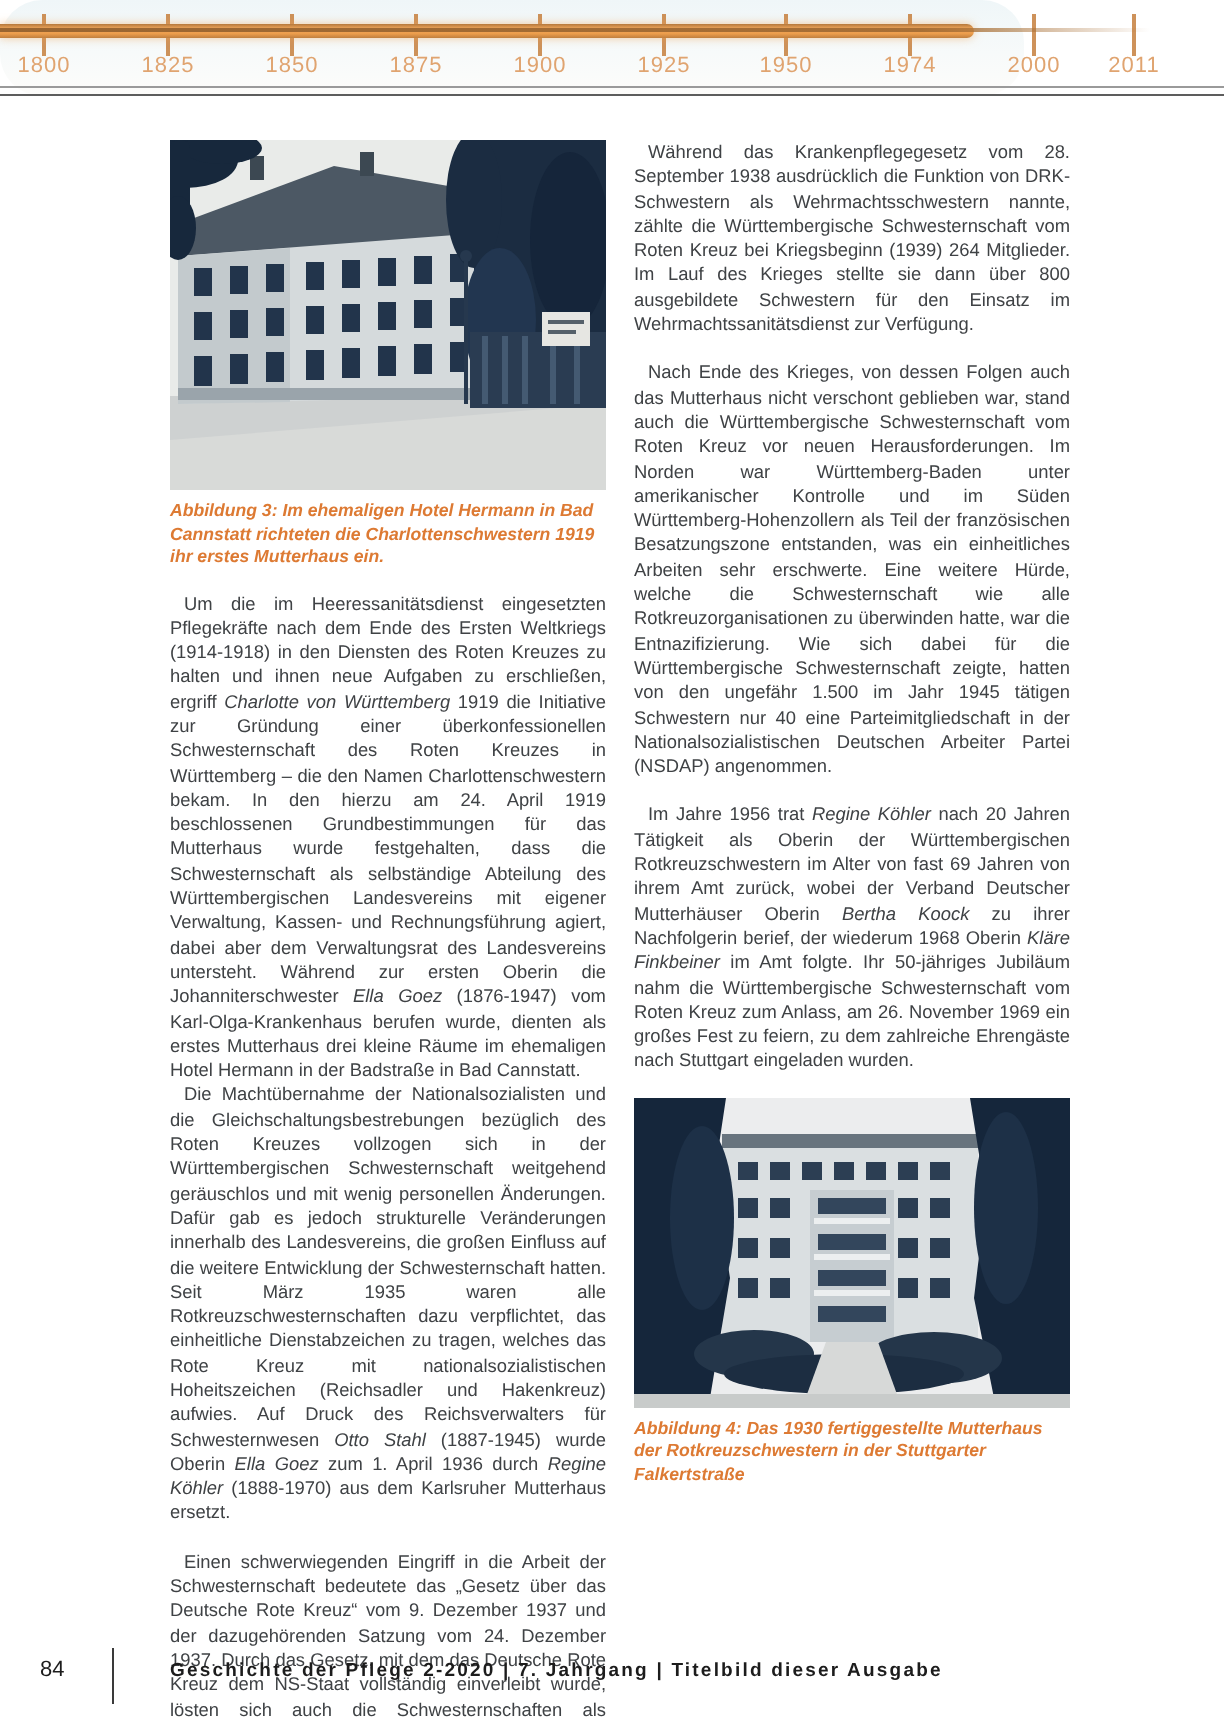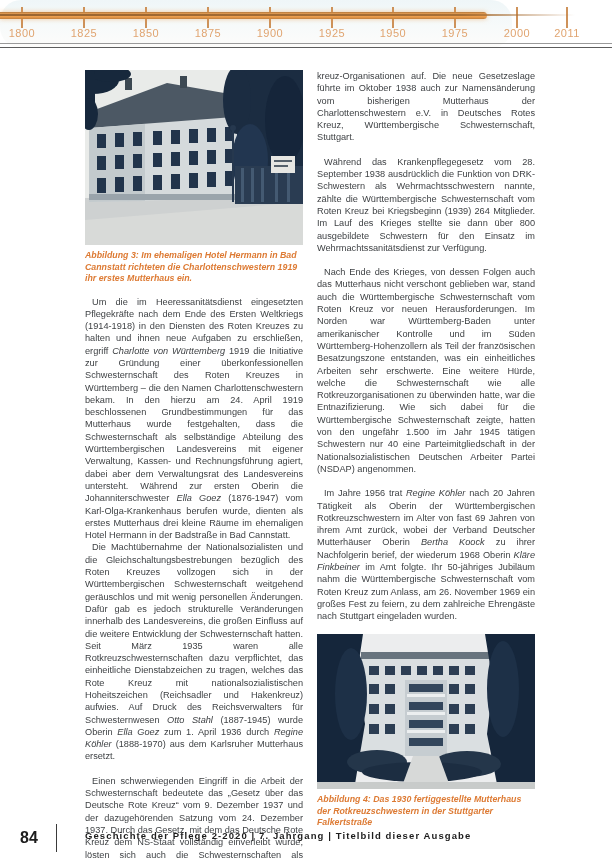--- a/index.html
+++ b/index.html
@@ -33,21 +33,21 @@
 
   
   figure{margin:0 0 11px 0;}
   figure svg{display:block;}
   figcaption{font-size:8.8px;line-height:11.5px;font-style:italic;color:#dd7a33;
              text-align:left;margin-top:5px;text-indent:0;font-weight:bold;}
   .fig-bottom{margin:0 0 0 0;}
 
   
   .footer{position:absolute;left:0;top:822px;width:612px;height:37px;}
-  .pagenum{position:absolute;left:20px;top:7px;font-size:16px;font-weight:bold;color:#1c1c1c;}
+  .pagenum{position:absolute;left:20px;top:7px;font-size:11px;font-weight:normal;color:#1c1c1c;}
   .footer-rule{position:absolute;left:56px;top:2px;width:1px;height:28px;background:#3a3a3a;}
   .footer-info{position:absolute;left:85px;top:8px;font-size:9.5px;font-weight:bold;
                letter-spacing:1.1px;color:#1c1c1c;}
 </style>
 </head>
 <body>
 
 <div class="page">
 
   <header class="timeline">
@@ -63,21 +63,21 @@
     <span class="tl-tick" style="left:566px"></span>
     <div class="tl-bar"></div>
     <div class="tl-thinline"></div>
     <span class="tl-year" style="left:22px">1800</span>
     <span class="tl-year" style="left:84px">1825</span>
     <span class="tl-year" style="left:146px">1850</span>
     <span class="tl-year" style="left:208px">1875</span>
     <span class="tl-year" style="left:270px">1900</span>
     <span class="tl-year" style="left:332px">1925</span>
     <span class="tl-year" style="left:393px">1950</span>
-    <span class="tl-year" style="left:455px">1975</span>
+    <span class="tl-year" style="left:455px">1974</span>
     <span class="tl-year" style="left:517px">2000</span>
     <span class="tl-year" style="left:567px">2011</span>
     <div class="tl-rule"></div>
   </header>
 
   <section class="col col-left">
     <figure>
       <svg width="218" height="175" viewBox="0 0 218 175" aria-hidden="true">
         <rect x="0" y="0" width="218" height="175" fill="#e9ebe9"></rect>
         <rect x="0" y="128" width="218" height="47" fill="#ced1d1"></rect>
@@ -148,21 +148,20 @@
         <circle cx="148" cy="58" r="3" fill="#26384e"></circle>
       </svg>
       <figcaption>Abbildung 3: Im ehemaligen Hotel Hermann in Bad Cannstatt richteten die Charlottenschwestern 1919 ihr erstes Mutterhaus ein.</figcaption>
     </figure>
     <p class="flush">Um die im Heeressanitätsdienst eingesetzten Pflegekräfte nach dem Ende des Ersten Weltkriegs (1914-1918) in den Diensten des Roten Kreuzes zu halten und ihnen neue Aufgaben zu erschließen, ergriff <i>Charlotte von Württemberg</i> 1919 die Initiative zur Gründung einer überkonfessionellen Schwesternschaft des Roten Kreuzes in Württemberg – die den Namen Charlottenschwestern bekam. In den hierzu am 24. April 1919 beschlossenen Grundbestimmungen für das Mutterhaus wurde festgehalten, dass die Schwesternschaft als selbständige Abteilung des Württembergischen Landesvereins mit eigener Verwaltung, Kassen- und Rechnungsführung agiert, dabei aber dem Verwaltungsrat des Landesvereins untersteht. Während zur ersten Oberin die Johanniterschwester <i>Ella Goez</i> (1876-1947) vom Karl-Olga-Krankenhaus berufen wurde, dienten als erstes Mutterhaus drei kleine Räume im ehemaligen Hotel Hermann in der Badstraße in Bad Cannstatt.</p>
     <p>Die Machtübernahme der Nationalsozialisten und die Gleichschaltungsbestrebungen bezüglich des Roten Kreuzes vollzogen sich in der Württembergischen Schwesternschaft weitgehend geräuschlos und mit wenig personellen Änderungen. Dafür gab es jedoch strukturelle Veränderungen innerhalb des Landesvereins, die großen Einfluss auf die weitere Entwicklung der Schwesternschaft hatten. Seit März 1935 waren alle Rotkreuzschwesternschaften dazu verpflichtet, das einheitliche Dienstabzeichen zu tragen, welches das Rote Kreuz mit nationalsozialistischen Hoheitszeichen (Reichsadler und Hakenkreuz) aufwies. Auf Druck des Reichsverwalters für Schwesternwesen <i>Otto Stahl</i> (1887-1945) wurde Oberin <i>Ella Goez</i> zum 1. April 1936 durch <i>Regine Köhler</i> (1888-1970) aus dem Karlsruher Mutterhaus ersetzt.</p>
     <p>Einen schwerwiegenden Eingriff in die Arbeit der Schwesternschaft bedeutete das „Gesetz über das Deutsche Rote Kreuz“ vom 9. Dezember 1937 und der dazugehörenden Satzung vom 24. Dezember 1937. Durch das Gesetz, mit dem das Deutsche Rote Kreuz dem NS-Staat vollständig einverleibt wurde, lösten sich auch die Schwesternschaften als selbständige Rot-</p>
   </section>
 
   <section class="col col-right">
-    <p class="continuation">kreuz-Organisationen auf. Die neue Gesetzeslage führte im Oktober 1938 auch zur Namensänderung vom bisherigen Mutterhaus der Charlottenschwestern e.V. in Deutsches Rotes Kreuz, Württembergische Schwesternschaft, Stuttgart.</p>
     <p>Während das Krankenpflegegesetz vom 28. September 1938 ausdrücklich die Funktion von DRK-Schwestern als Wehrmachtsschwestern nannte, zählte die Württembergische Schwesternschaft vom Roten Kreuz bei Kriegsbeginn (1939) 264 Mitglieder. Im Lauf des Krieges stellte sie dann über 800 ausgebildete Schwestern für den Einsatz im Wehrmachtssanitätsdienst zur Verfügung.</p>
     <p>Nach Ende des Krieges, von dessen Folgen auch das Mutterhaus nicht verschont geblieben war, stand auch die Württembergische Schwesternschaft vom Roten Kreuz vor neuen Herausforderungen. Im Norden war Württemberg-Baden unter amerikanischer Kontrolle und im Süden Württemberg-Hohenzollern als Teil der französischen Besatzungszone entstanden, was ein einheitliches Arbeiten sehr erschwerte. Eine weitere Hürde, welche die Schwesternschaft wie alle Rotkreuzorganisationen zu überwinden hatte, war die Entnazifizierung. Wie sich dabei für die Württembergische Schwesternschaft zeigte, hatten von den ungefähr 1.500 im Jahr 1945 tätigen Schwestern nur 40 eine Parteimitgliedschaft in der Nationalsozialistischen Deutschen Arbeiter Partei (NSDAP) angenommen.</p>
     <p>Im Jahre 1956 trat <i>Regine Köhler</i> nach 20 Jahren Tätigkeit als Oberin der Württembergischen Rotkreuzschwestern im Alter von fast 69 Jahren von ihrem Amt zurück, wobei der Verband Deutscher Mutterhäuser Oberin <i>Bertha Koock</i> zu ihrer Nachfolgerin berief, der wiederum 1968 Oberin <i>Kläre Finkbeiner</i> im Amt folgte. Ihr 50-jähriges Jubiläum nahm die Württembergische Schwesternschaft vom Roten Kreuz zum Anlass, am 26. November 1969 ein großes Fest zu feiern, zu dem zahlreiche Ehrengäste nach Stuttgart eingeladen wurden.</p>
     <figure class="fig-bottom">
       <svg width="218" height="155" viewBox="0 0 218 155" aria-hidden="true">
         <rect x="0" y="0" width="218" height="155" fill="#ecedee"></rect>
 
         <rect x="44" y="24" width="128" height="98" fill="#dadfe1"></rect>
         <rect x="44" y="18" width="128" height="7" fill="#68747e"></rect>
         <g fill="#2c3e53">

